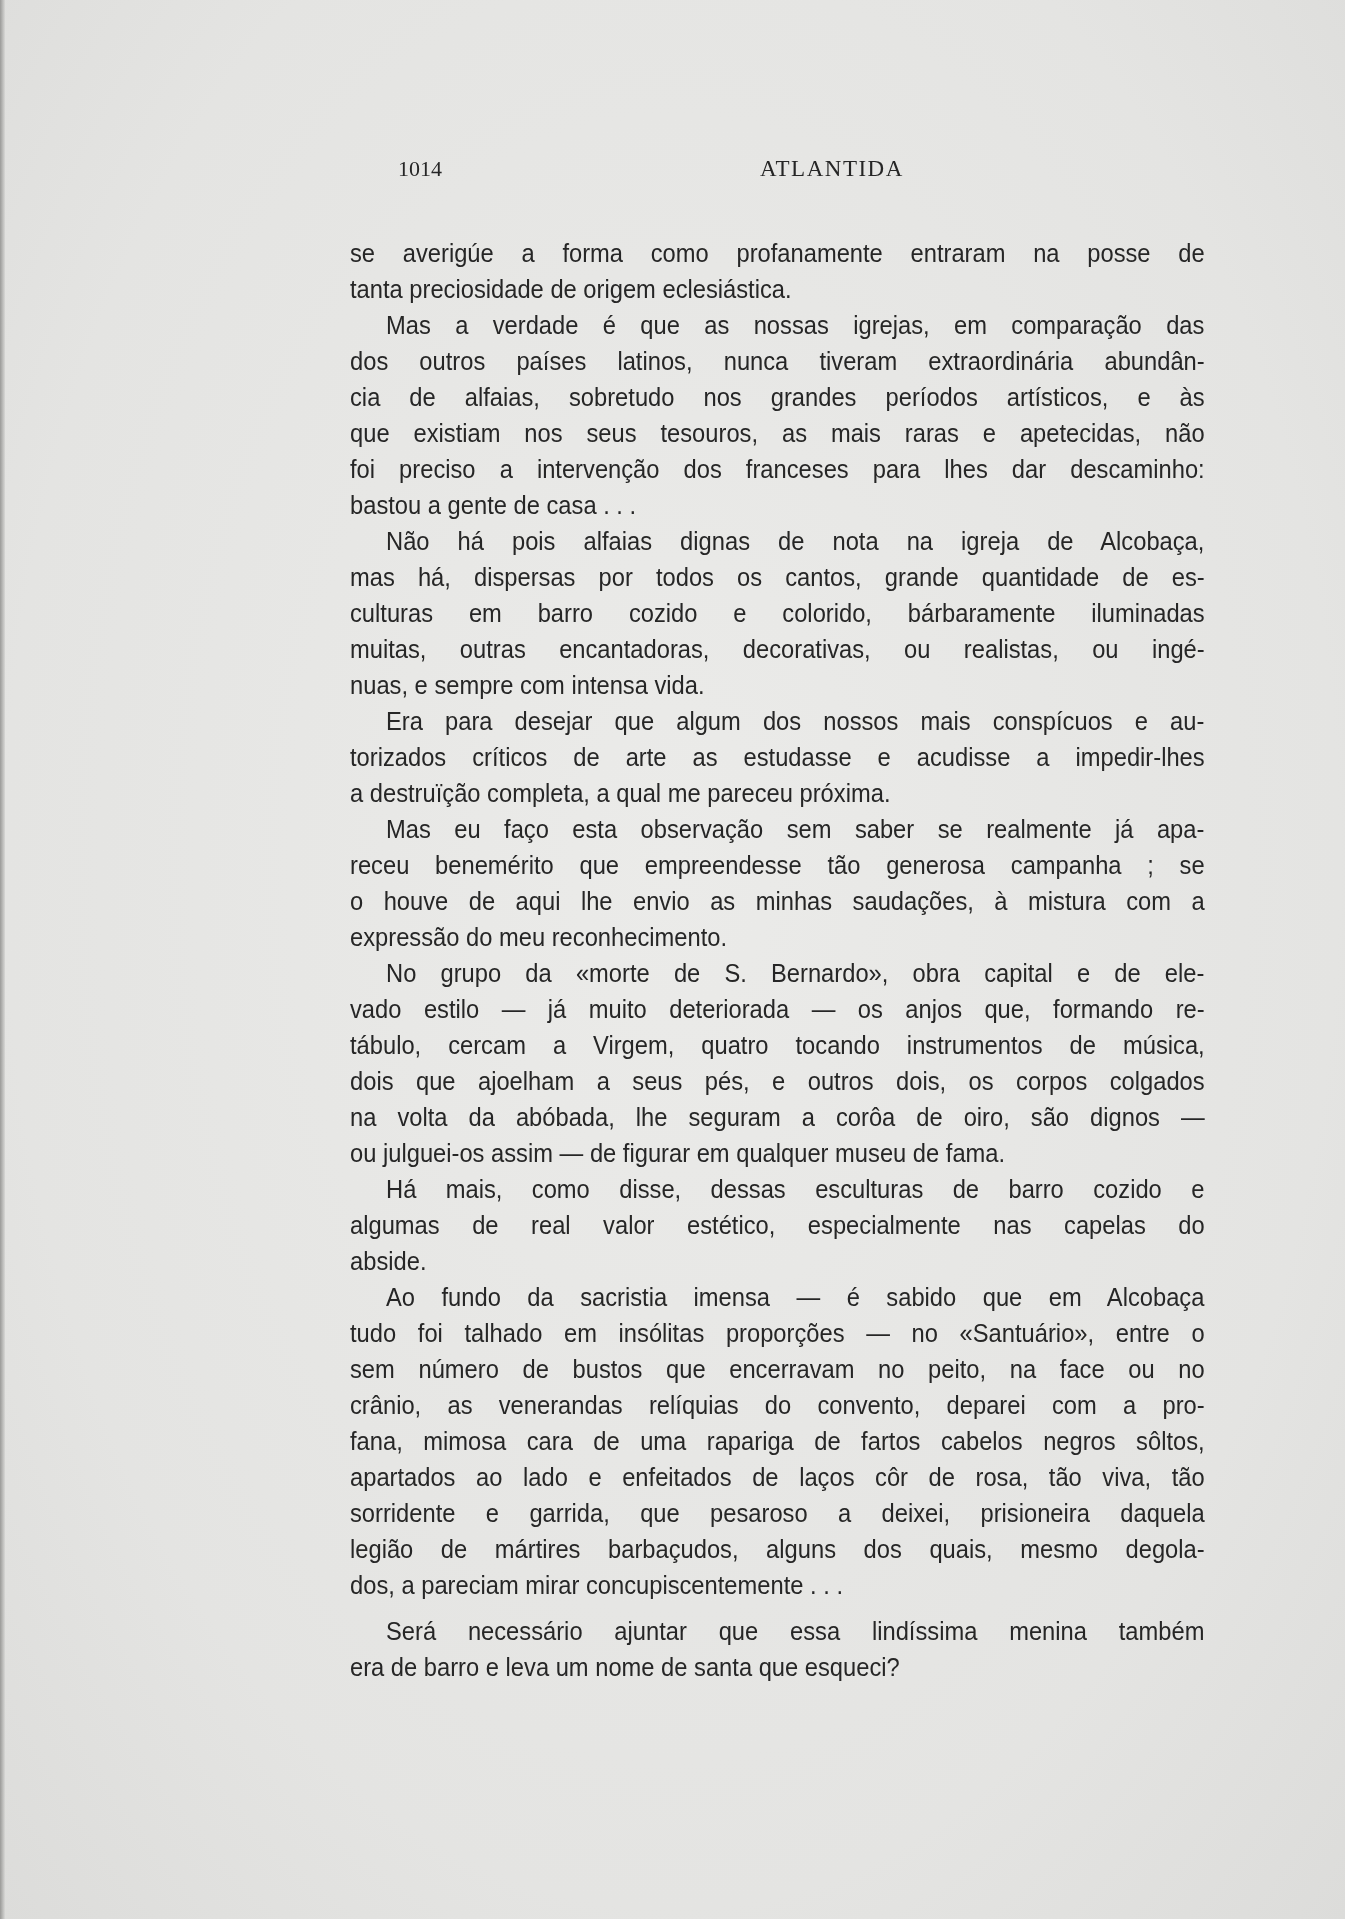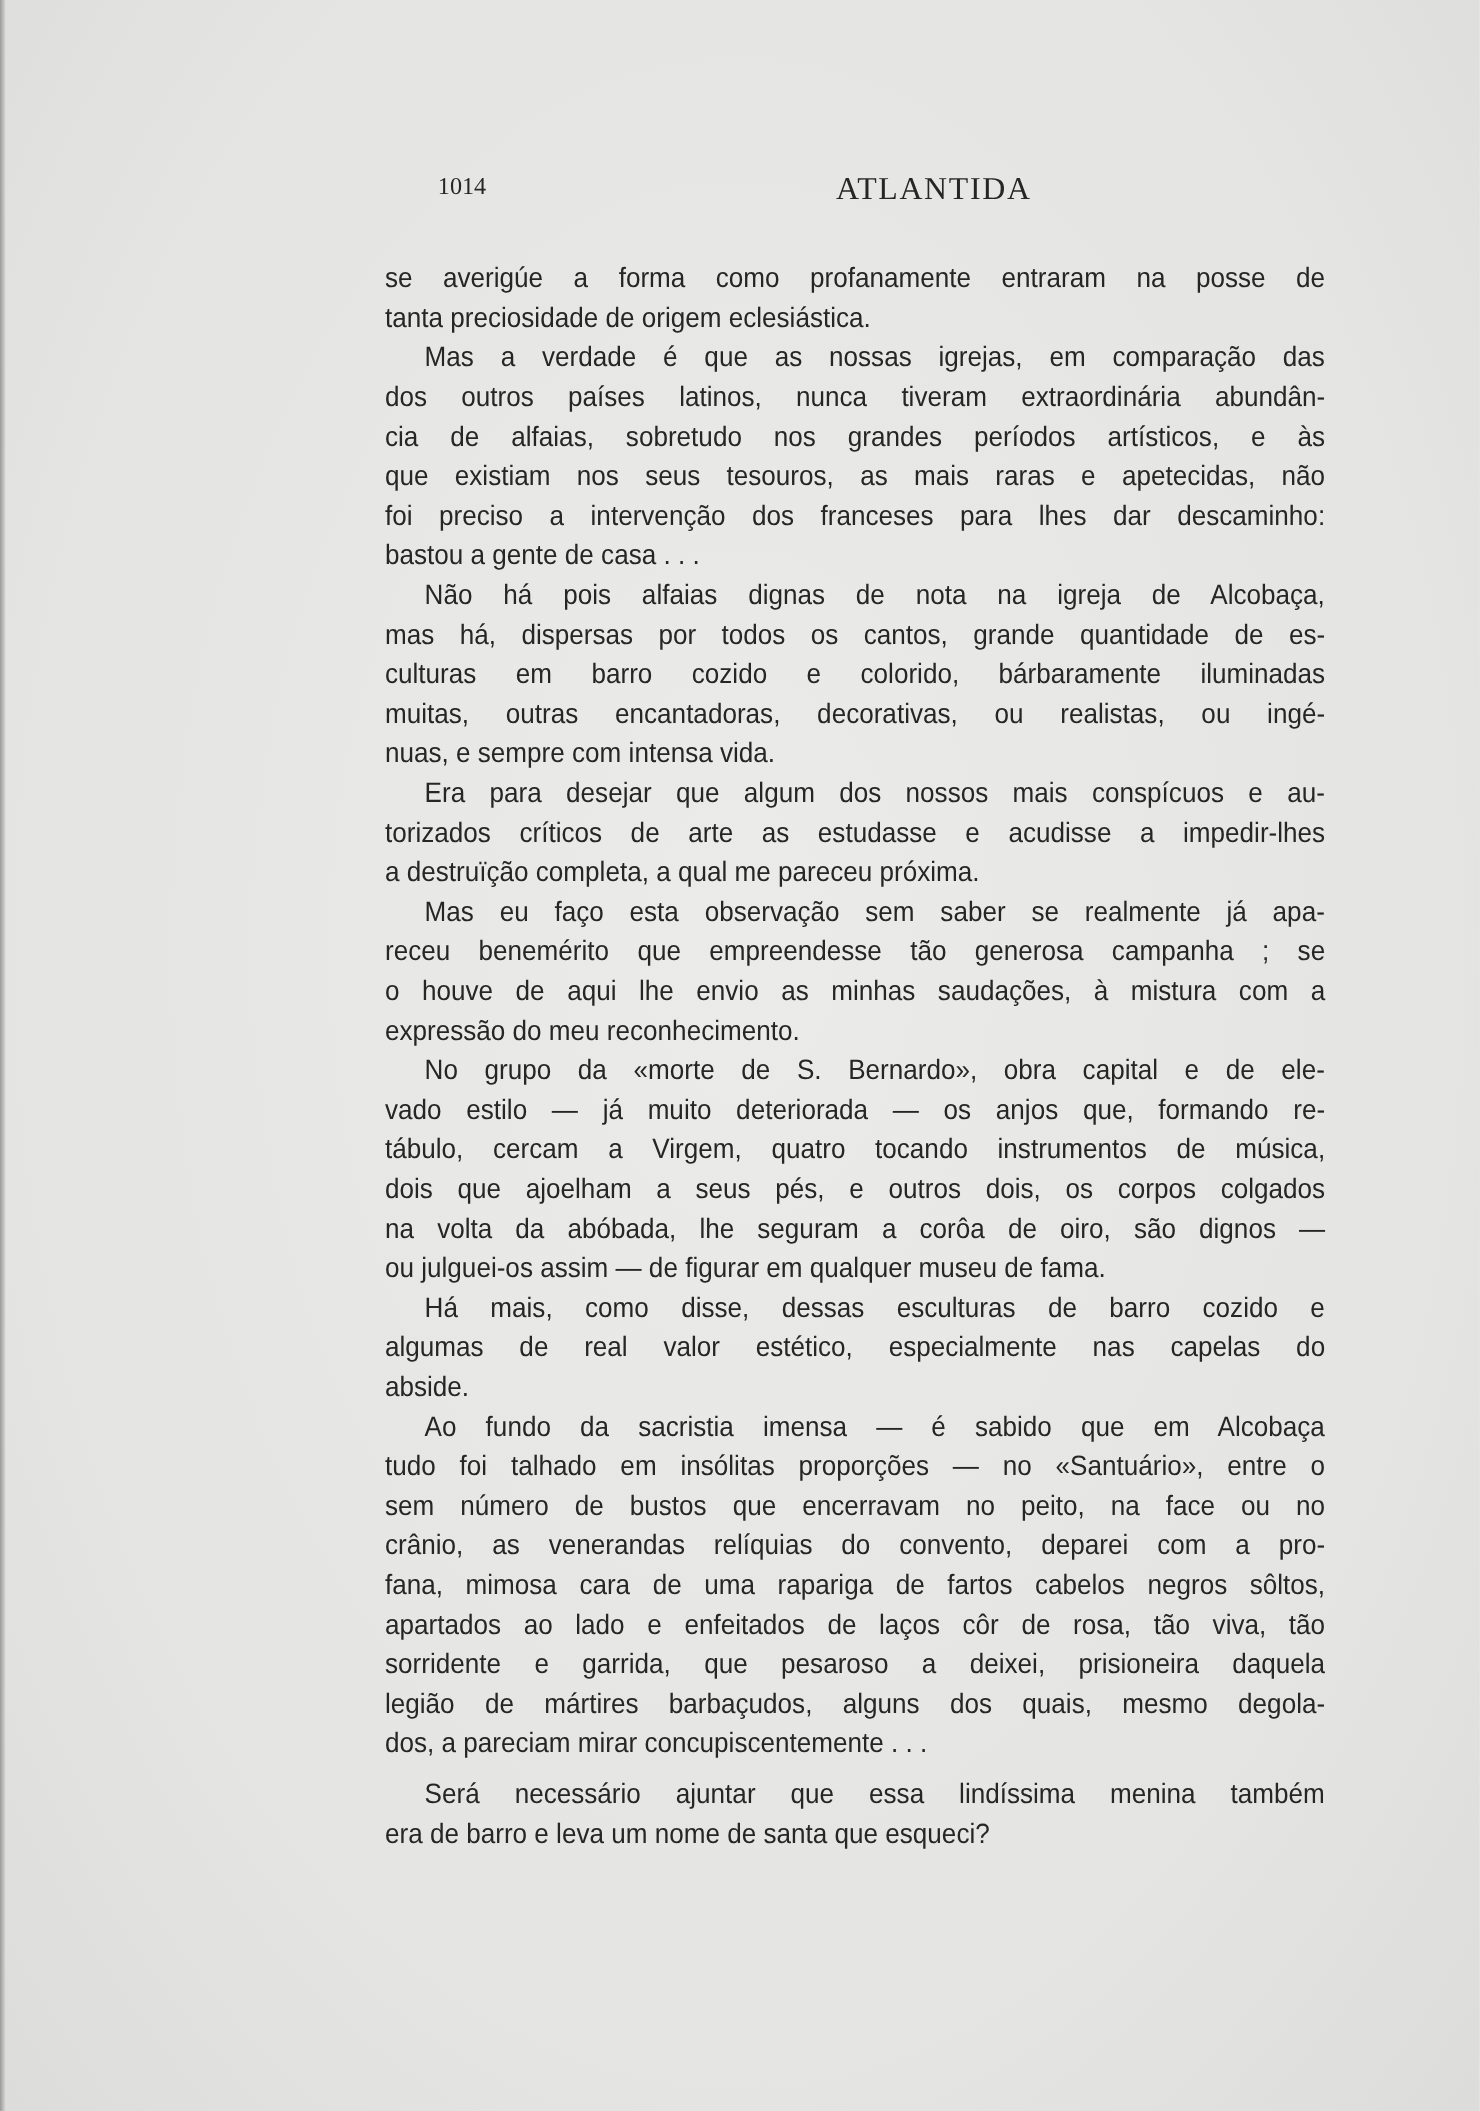--- a/index.html
+++ b/index.html
@@ -42,21 +42,21 @@
       position: absolute;
       left: 0;
       top: 0;
       font-size: 22px;
       letter-spacing: 0;
     }
     .running-title {
       position: absolute;
       left: 362px;
       top: 0;
-      font-size: 29px;
+      font-size: 23px;
       letter-spacing: 1.5px;
     }
     .body-text {
       position: absolute;
       left: 350px;
       top: 0;
       width: 855px;
     }
     .line {
       position: absolute;

